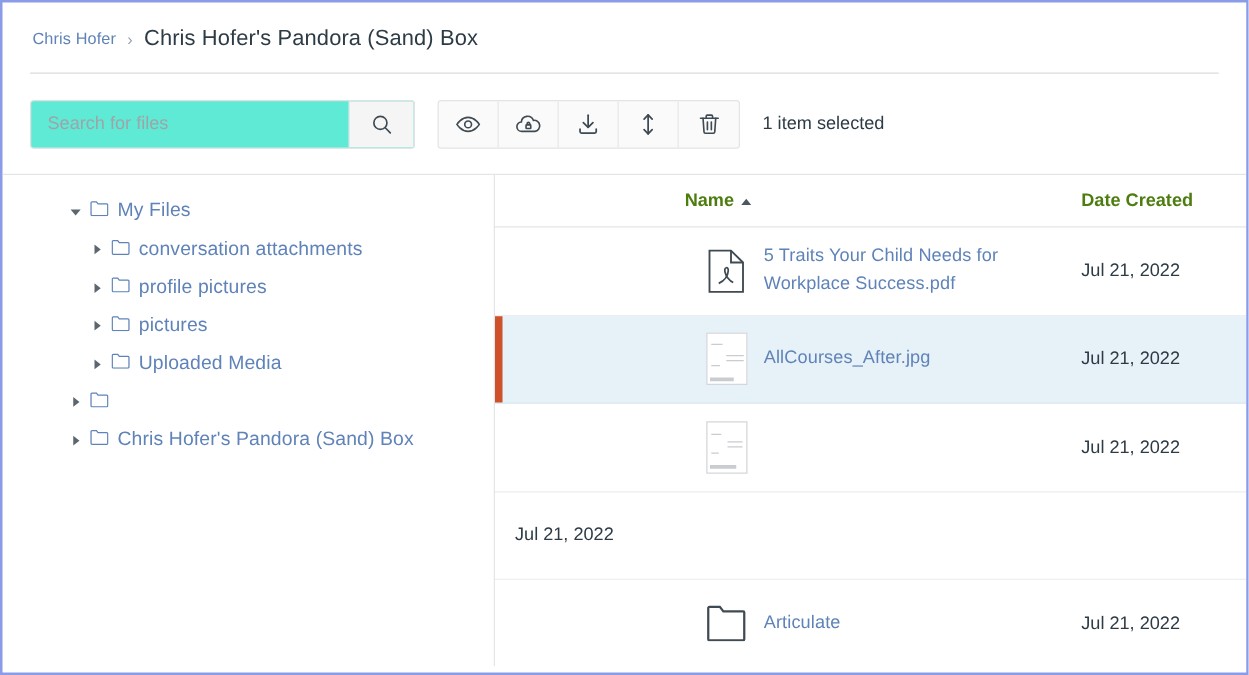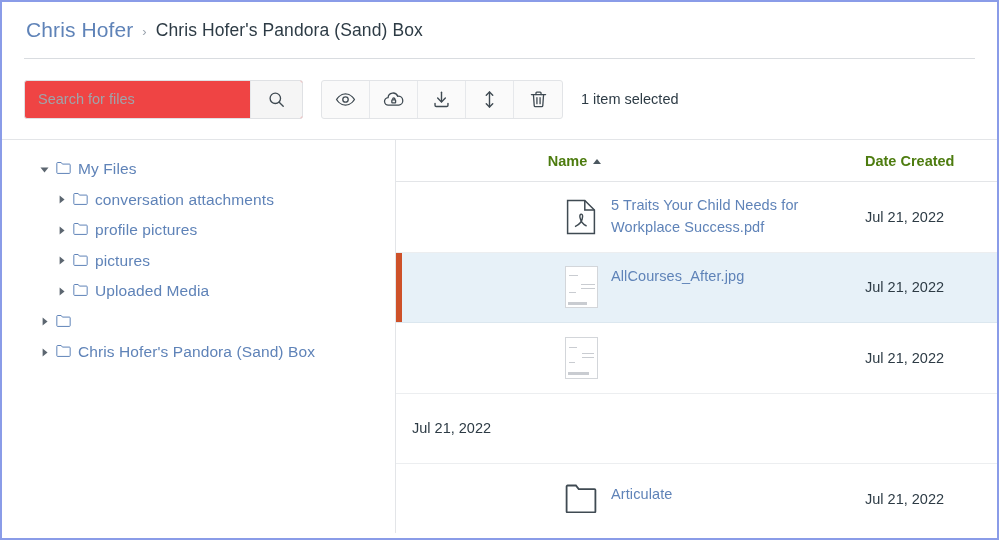--- a/index.html
+++ b/index.html
@@ -23,21 +23,21 @@
 
   
   .breadcrumb {
     height: 56px;
     display: flex;
     align-items: center;
     padding: 0 24px;
     gap: 9px;
   }
   .crumb-link {
-    font-size: 21px;
+    font-size: 13px;
     color: #5f83b8;
     letter-spacing: 0.1px;
     cursor: pointer;
     white-space: nowrap;
   }
   .crumb-sep {
     font-size: 13px;
     color: #9aa3ae;
     line-height: 1;
     transform: translateY(1px);
@@ -60,25 +60,25 @@
     height: 80px;
     display: flex;
     align-items: center;
     padding: 0 22px;
     gap: 18px;
   }
 
   .search-wrap {
     display: flex;
     align-items: center;
-    width: 279px;
+    width: 308px;
     height: 39px;
     border: 1px solid #dfe1e4;
     border-radius: 3px;
-    background: #ef4444;
+    background: #5eead4;
     overflow: hidden;
   }
   .search-input {
     flex: 1;
     height: 100%;
     border: 0;
     outline: none;
     padding: 0 13px;
     font-size: 14.5px;
     font-family: "Liberation Sans", sans-serif;
@@ -130,21 +130,21 @@
   .split {
     display: flex;
     height: 394px;
     border-top: 1px solid #e3e5e8;
   }
 
   
   .sidebar {
     width: 394px;
     border-right: 1px solid #e3e5e8;
-    padding: 14px 0 0 0;
+    padding: 14px 0 0 16px;
     overflow: hidden;
     flex: none;
   }
   .tree-row {
     display: flex;
     align-items: center;
     height: 30.5px;
     gap: 7px;
     cursor: pointer;
     white-space: nowrap;
@@ -223,20 +223,21 @@
     content: "";
     position: absolute;
     left: 0; top: 0; bottom: 0;
     width: 6px;
     background: #ce5129;
   }
 
   .cell-name {
     flex: 1;
     display: flex;
+    align-items: center;
     gap: 13px;
     padding-left: 160px;
     padding-right: 12px;
     min-width: 0;
   }
   .file-icon { flex: none; width: 34px; display: flex; align-items: center; justify-content: center; }
   .file-name {
     font-size: 14.5px;
     color: #5f83b8;
     line-height: 1.5;

